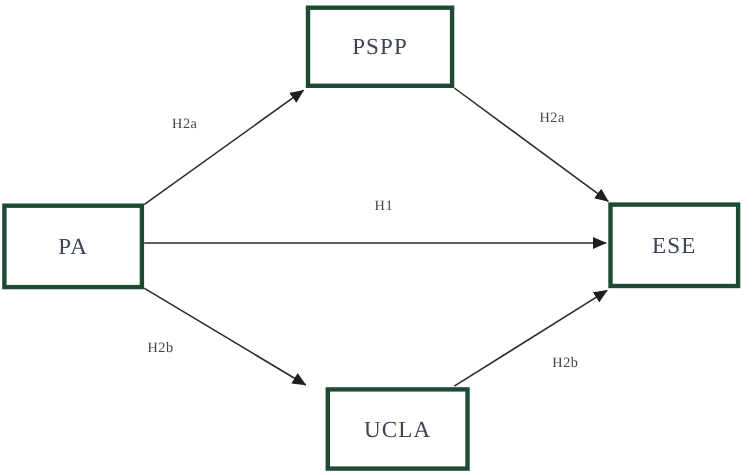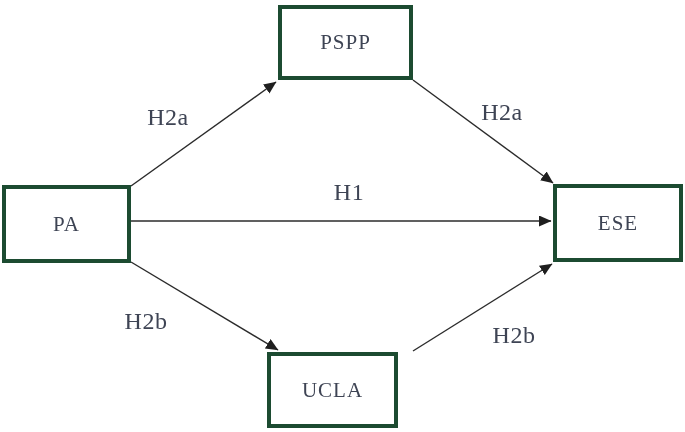--- a/index.html
+++ b/index.html
@@ -34,21 +34,21 @@
   }
   .node span {
     font-size: 21px;
     letter-spacing: 1px;
     color: #3e4454;
   }
   .edge-label {
     position: absolute;
     width: 50px;
     text-align: center;
-    font-size: 24px;
+    font-size: 13px;
     color: #3e4454;
     letter-spacing: 0.5px;
     white-space: nowrap;
   }
 </style>
 </head>
 <body>
 
 <div class="stage">
 
@@ -71,25 +71,25 @@
   </svg>
 
   <div class="node" style="left:278px; top:5px; width:135px; height:75px;">
     <span>PSPP</span>
   </div>
 
   <div class="node" style="left:2px; top:185px; width:129px; height:78px;">
     <span>PA</span>
   </div>
 
-  <div class="node" style="left:553px; top:184px; width:130px; height:78px;">
+  <div class="node" style="left:553px; top:184px; width:120px; height:78px;">
     <span>ESE</span>
   </div>
 
-  <div class="node" style="left:267px; top:352px; width:131px; height:76px;">
+  <div class="node" style="left:296px; top:352px; width:131px; height:76px;">
     <span>UCLA</span>
   </div>
 
   <div class="edge-label" style="left:143px; top:104px;">H2a</div>
 
   <div class="edge-label" style="left:477px; top:99px;">H2a</div>
 
   <div class="edge-label" style="left:324px; top:179px;">H1</div>
 
   <div class="edge-label" style="left:121px; top:308px;">H2b</div>

